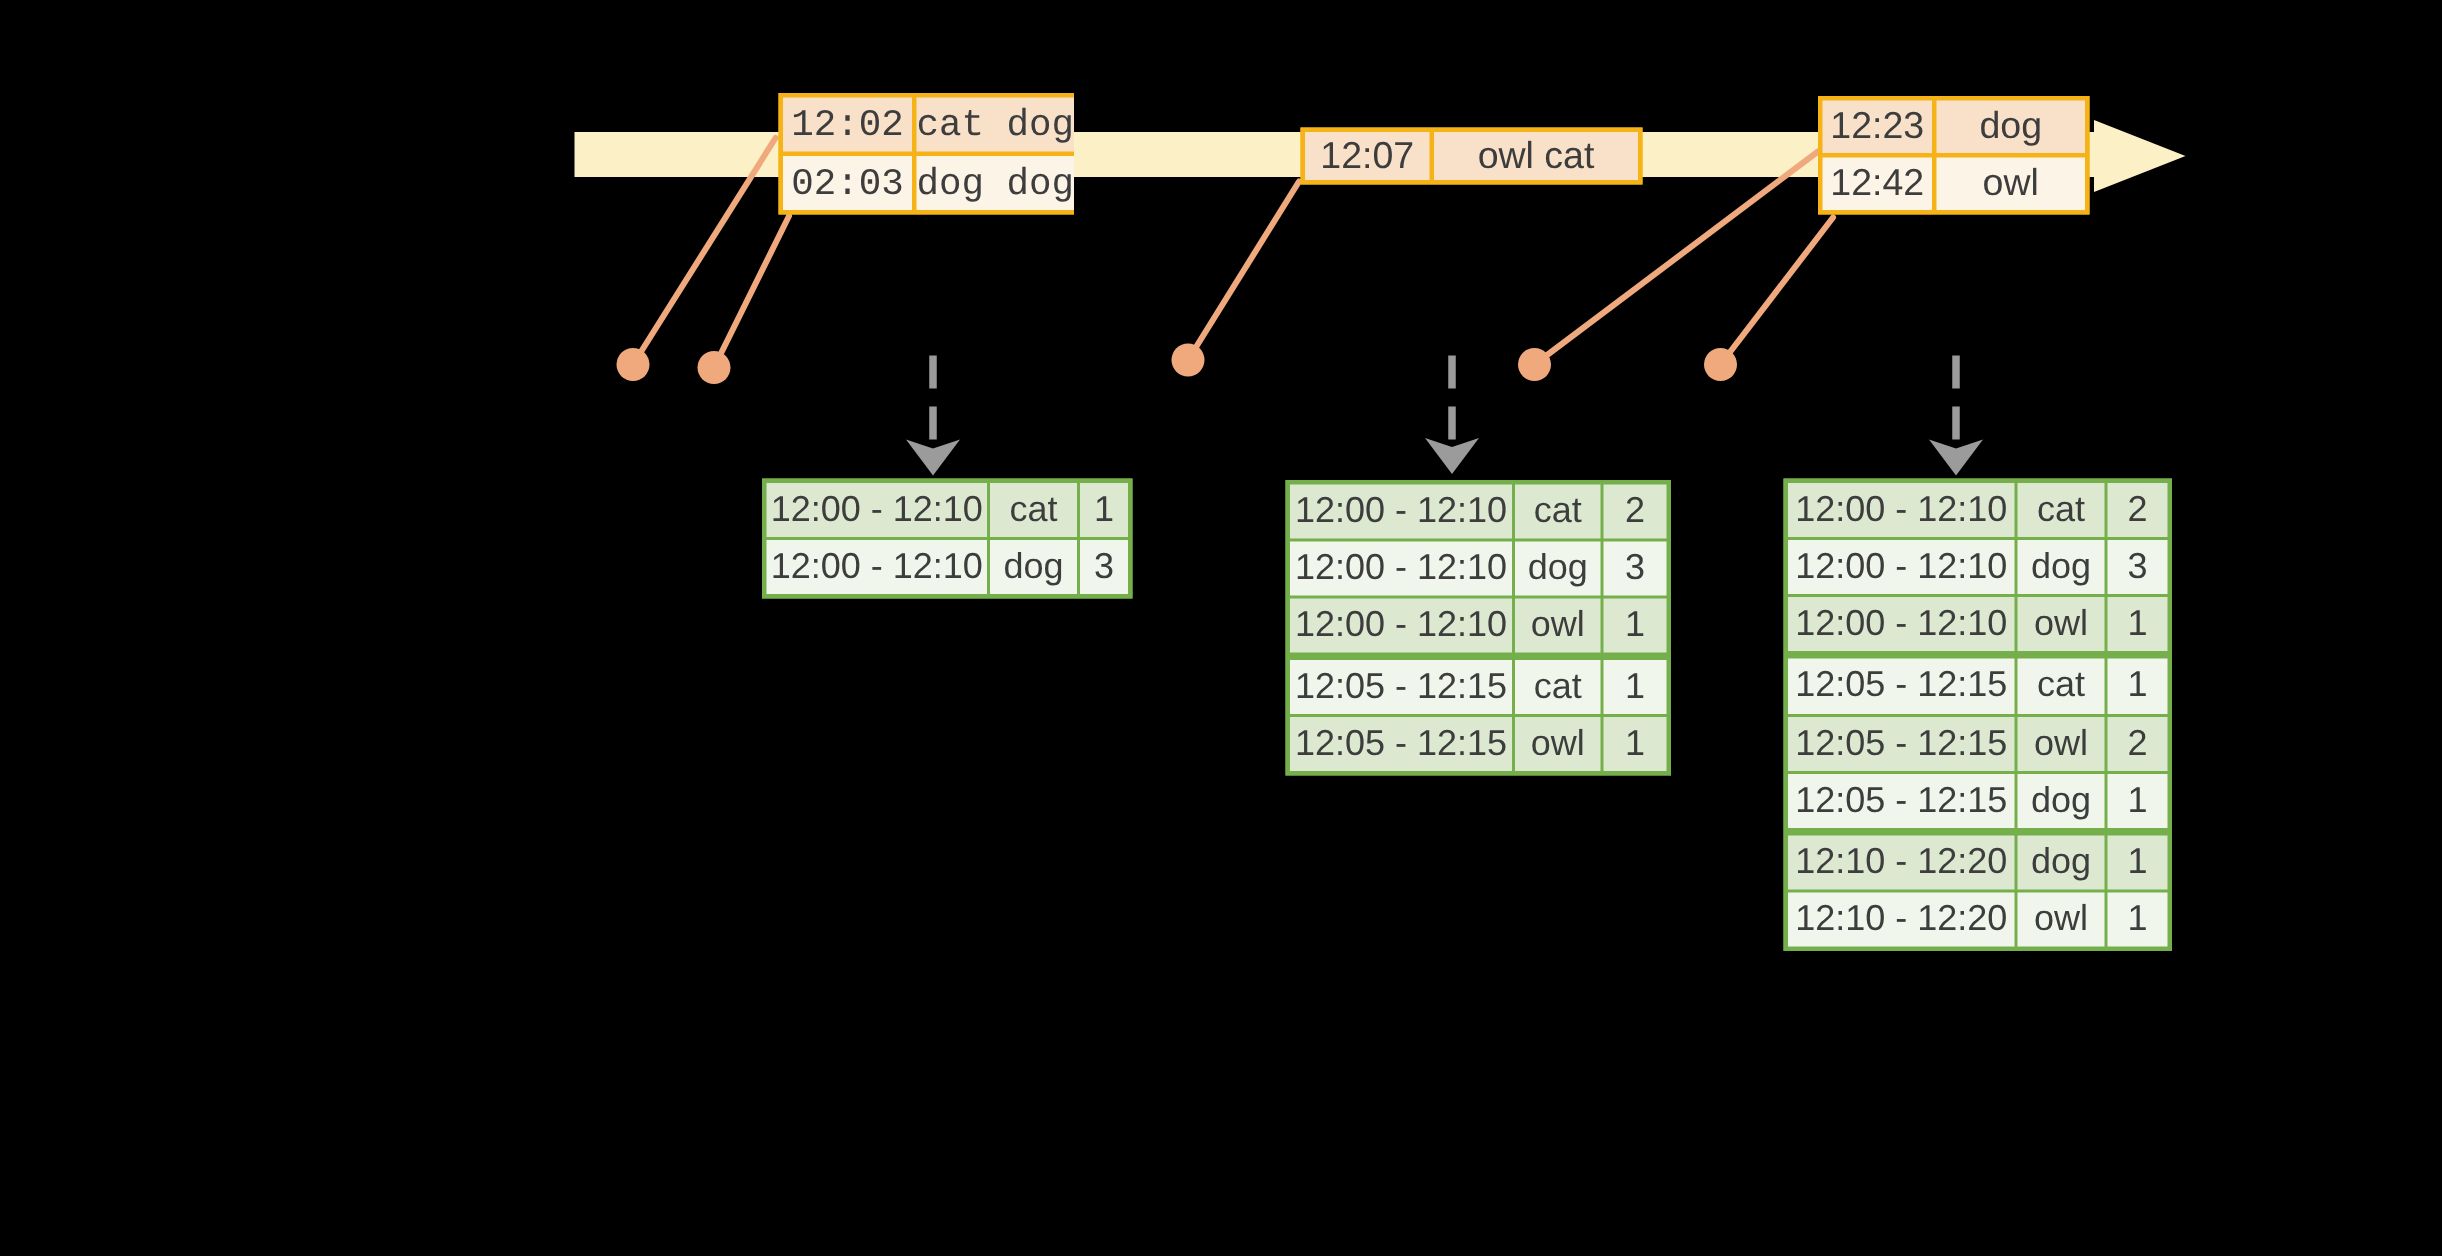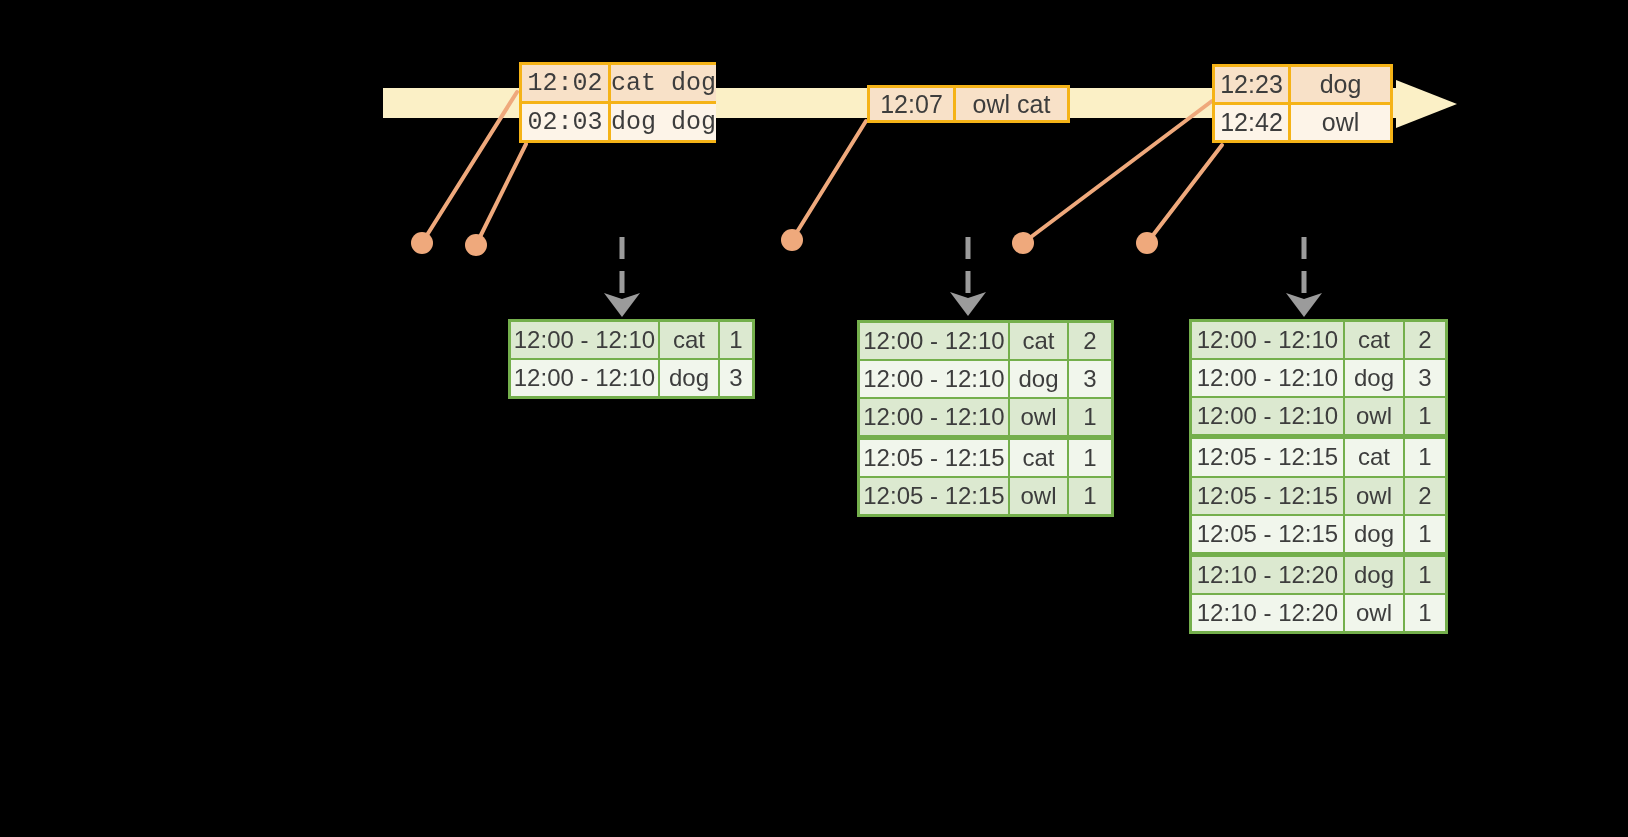--- a/index.html
+++ b/index.html
@@ -14,21 +14,21 @@
     background:var(--orange-border,#F5B317);
     display:grid;gap:3px;
   }
   .etable .cell{
     display:flex;align-items:center;justify-content:center;
     font-size:25px;color:var(--ink,#3D3D3D);white-space:nowrap;
   }
   .fill-peach{background:var(--peach-row,#F8E1C8);}
   .fill-cream{background:var(--cream-row,#FDF4E8);}
   #ot-a{left:519px;top:62px;width:197px;height:81px;grid-template-columns:86px 1fr;grid-template-rows:1fr 1fr;font-family:Liberation Mono, monospace;}
-  #ot-b{left:867px;top:85px;width:203px;height:38px;grid-template-columns:83px 1fr;grid-template-rows:1fr;}
+  #ot-b{left:867px;top:85px;width:228px;height:38px;grid-template-columns:83px 1fr;grid-template-rows:1fr;}
   #ot-c{left:1212px;top:64px;width:181px;height:79px;grid-template-columns:73px 1fr;grid-template-rows:1fr 1fr;}
 
   
   .gtable{
     position:absolute;box-sizing:border-box;
     border:3px solid var(--green-border,#74AF4C);
     background:var(--green-border,#74AF4C);
     display:flex;flex-direction:column;margin-left:16px;
   }
   .grow{display:grid;gap:2px;height:36px;flex:1 1 auto;}

